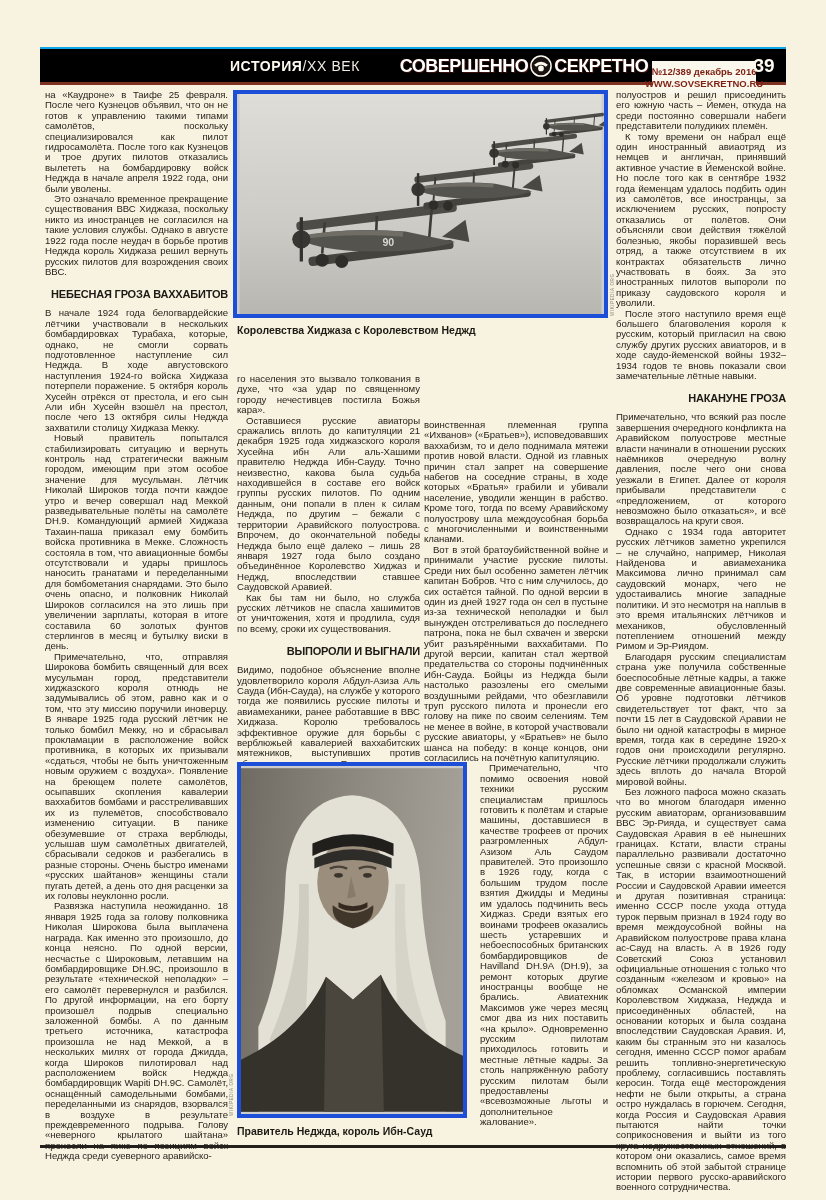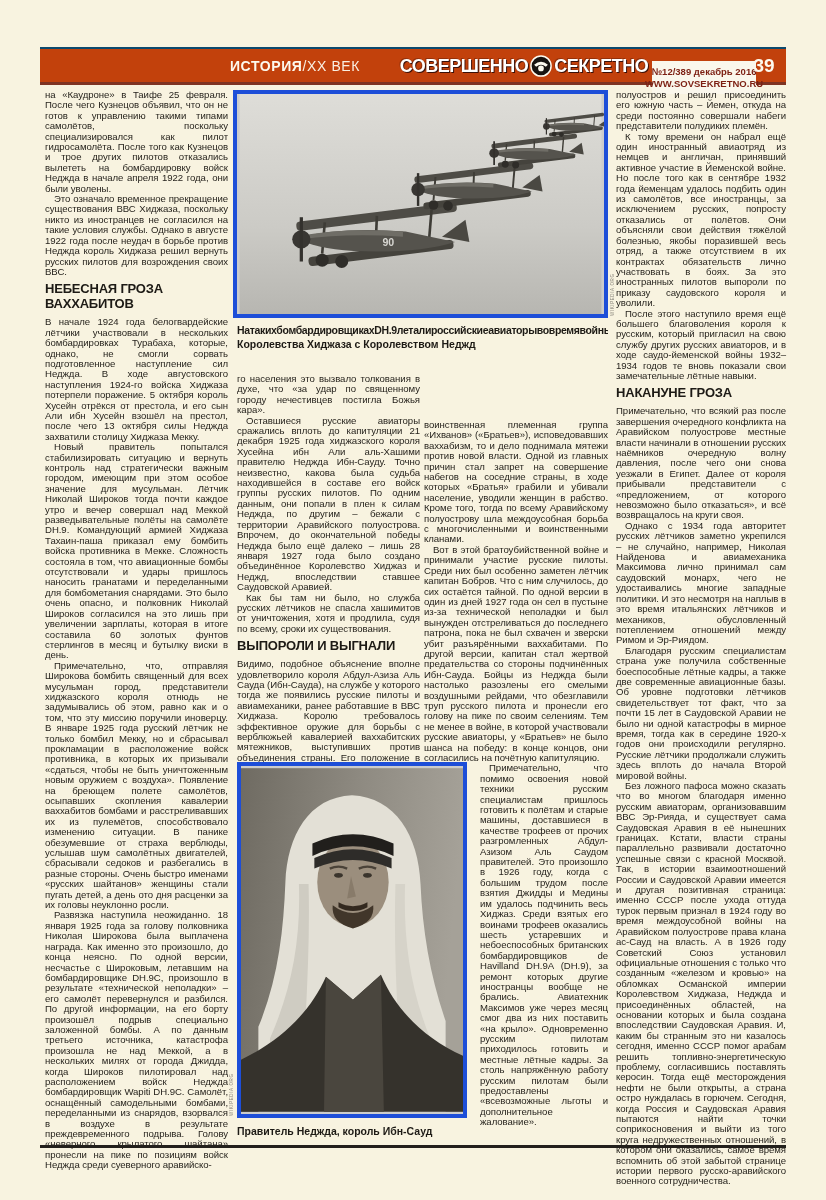--- a/index.html
+++ b/index.html
@@ -1,21 +1,21 @@
 <!DOCTYPE html>
 <html lang="ru"><head>
 <meta charset="utf-8">
 <style>
   html,body{margin:0;padding:0;}
   body{width:826px;height:1200px;background:#e9e4d2;font-family:"Liberation Sans",sans-serif;}
   .page{position:relative;width:826px;height:1200px;background:#f8f3e0;overflow:hidden;color:#27241e;}
 
   
-  .topbar{position:absolute;left:40px;top:47px;width:746px;height:38px;background:#c2410c;
-          border-top:2px solid #0c4a6e;border-bottom:3px solid #7e3322;box-sizing:border-box;}
+  .topbar{position:absolute;left:40px;top:47px;width:746px;height:38px;background:#000000;
+          border-top:2px solid #0ea5e9;border-bottom:3px solid #7e3322;box-sizing:border-box;}
   .section-label{position:absolute;left:105px;top:50%;transform:translateY(-50%);width:300px;text-align:center;
                  color:#fdf9ee;font-size:14px;letter-spacing:.6px;white-space:nowrap;}
   .sec-b{font-weight:bold;}
   .sec-r{font-weight:normal;opacity:.95;}
   .logo{position:absolute;left:334px;top:50%;transform:translateY(-50%);width:300px;text-align:center;white-space:nowrap;}
   .logo-w{font-weight:800;font-size:18px;color:#ffffff;letter-spacing:-.5px;
           text-shadow:1px 1px 0 #3a1008, -1px -1px 0 rgba(58,16,8,.35);vertical-align:middle;}
   .emblem{display:inline-block;width:22px;height:22px;vertical-align:middle;margin:0 2px;}
   .issuebox{position:absolute;left:612px;top:0;width:104px;height:33px;background:#faf7ec;
             display:flex;flex-direction:column;justify-content:center;align-items:center;margin-top:12px;}
@@ -41,22 +41,22 @@
 
   
   .col{position:absolute;text-align:justify;font-size:9.6px;line-height:10.4px;color:#27241e;
        -webkit-hyphens:auto;hyphens:auto;letter-spacing:-.05px;}
   #col1{left:45px;top:90px;width:183px;}
   #col2{left:237px;top:374px;width:183px;}
   #col3{left:424px;top:396px;width:184px;margin-top:24px;}
   #col4{left:616px;top:90px;width:170px;}
   .col p{margin:0;}
   .col p.ind{text-indent:9px;}
-  .col h2{margin:4px 0 6px 0;font-size:13px;line-height:15px;font-weight:bold;letter-spacing:-.2px;
-          text-align:left;color:#1d1a15;}
+  .col h2{margin:10px 0 6px 0;font-size:11px;line-height:15px;font-weight:bold;letter-spacing:-.2px;
+          text-align:right;color:#1d1a15;}
   .wrap-spacer{float:left;width:50px;height:420px;margin-top:31px;margin-right:6px;}
 
   .footer-rule{position:absolute;left:40px;top:1145px;width:746px;height:3px;background:#23201c;}
 </style>
 </head>
 <body>
 
 <div class="page">
 
   <div class="topbar">
@@ -107,21 +107,20 @@
       <rect width="375" height="228" fill="url(#sky)"></rect>
       <use href="#bp" transform="translate(145,152) scale(1.35)"></use>
       <use href="#bp" transform="translate(245,100) scale(1.0)"></use>
       <use href="#bp" transform="translate(307,62) scale(0.72)"></use>
       <use href="#bp" transform="translate(348,34) scale(0.5)"></use>
       <text x="148" y="158" font-size="11" fill="#d8d7d2" font-family="Liberation Sans, sans-serif" font-weight="bold">90</text>
     </svg>
   </div>
   <div class="credit credit-planes">WIKIPEDIA.ORG</div>
   <div class="caption cap1">
-    <div class="squeeze">НатакихбомбардировщикахDH.9леталироссийскиеавиаторывовремявойны</div>
     <div>Королевства Хиджаза с Королевством Неджд</div>
   </div>
 
   <div class="col" id="col1">
     <p>на «Каудроне» в Таифе 25 февраля. После чего Кузнецов объявил, что он не готов к управлению такими типами самолётов, поскольку специализировался как пилот гидросамолёта. После того как Кузнецов и трое других пилотов отказались вылететь на бомбардировку войск Неджда в начале апреля 1922 года, они были уволены.</p>
     <p class="ind">Это означало временное прекращение существования ВВС Хиджаза, поскольку никто из иностранцев не согласился на такие условия службы. Однако в августе 1922 года после неудач в борьбе против Неджда король Хиджаза решил вернуть русских пилотов для возрождения своих ВВС.</p>
     <h2>НЕБЕСНАЯ ГРОЗА ВАХХАБИТОВ</h2>
     <p>В начале 1924 года белогвардейские лётчики участвовали в нескольких бомбардировках Турабаха, которые, однако, не смогли сорвать подготовленное наступление сил Неджда. В ходе августовского наступления 1924-го войска Хиджаза потерпели поражение. 5 октября король Хусейн отрёкся от престола, и его сын Али ибн Хусейн взошёл на престол, после чего 13 октября силы Неджда захватили столицу Хиджаза Мекку.</p>
     <p class="ind">Новый правитель попытался стабилизировать ситуацию и вернуть контроль над стратегически важным городом, имеющим при этом особое значение для мусульман. Лётчик Николай Широков тогда почти каждое утро и вечер совершал над Меккой разведывательные полёты на самолёте DH.9. Командующий армией Хиджаза Тахаин-паша приказал ему бомбить войска противника в Мекке. Сложность состояла в том, что авиационные бомбы отсутствовали и удары пришлось наносить гранатами и переделанными для бомбометания снарядами. Это было очень опасно, и полковник Николай Широков согласился на это лишь при увеличении зарплаты, которая в итоге составила 60 золотых фунтов стерлингов в месяц и бутылку виски в день.</p>
     <p class="ind">Примечательно, что, отправляя Широкова бомбить священный для всех мусульман город, представители хиджазского короля отнюдь не задумывались об этом, равно как и о том, что эту миссию поручили иноверцу. В январе 1925 года русский лётчик не только бомбил Мекку, но и сбрасывал прокламации в расположение войск противника, в которых их призывали «сдаться, чтобы не быть уничтоженным новым оружием с воздуха». Появление на бреющем полете самолётов, осыпавших скопления кавалерии ваххабитов бомбами и расстреливавших их из пулемётов, способствовало изменению ситуации. В панике обезумевшие от страха верблюды, услышав шум самолётных двигателей, сбрасывали седоков и разбегались в разные стороны. Очень быстро именами «русских шайтанов» женщины стали пугать детей, а день ото дня расценки за их головы неуклонно росли.</p>

